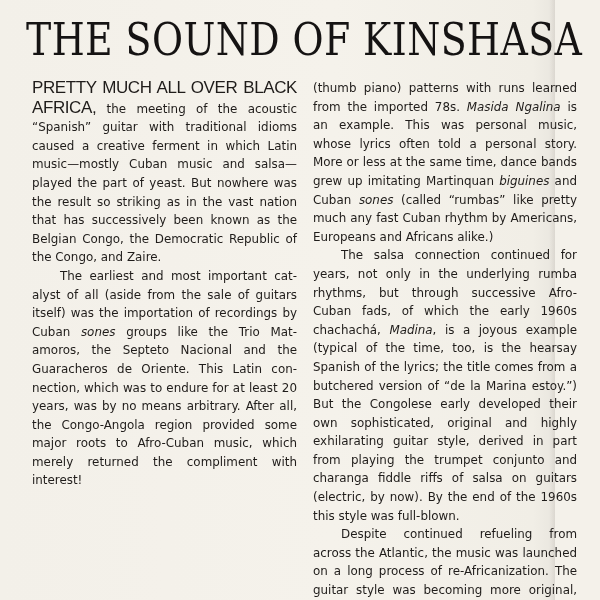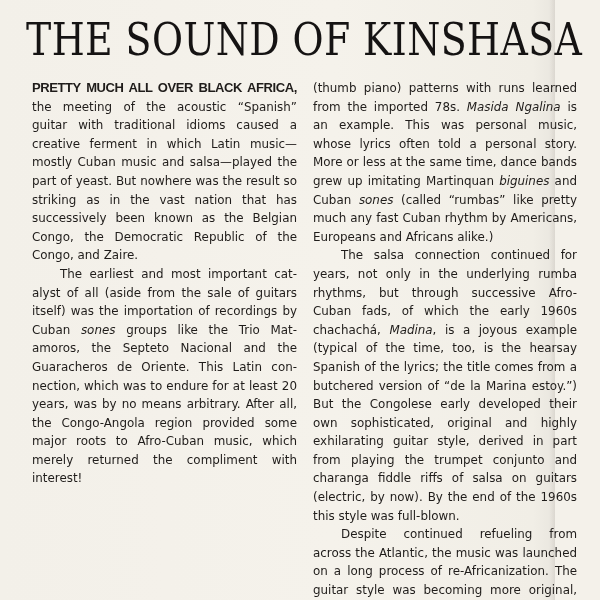--- a/index.html
+++ b/index.html
@@ -52,22 +52,21 @@
       margin: 0;
       text-align: justify;
       text-indent: 28px;
       hyphens: manual;
     }
     .col p.first { text-indent: 0; }
     .col p.cont { text-indent: 0; }
     .lead {
       font-family: "Liberation Sans", sans-serif;
       letter-spacing: -0.4px;
-      font-size: 13px;
-      font-weight: bold;
+      font-size: 17px;
     }
     .it { font-style: italic; }
     .scan-edge {
       position: absolute;
       right: 0; top: 0;
       width: 6px; height: 600px;
       background: linear-gradient(90deg, rgba(0,0,0,0) 0%, rgba(120,110,100,0.12) 100%);
     }
   </style>
 </head>

